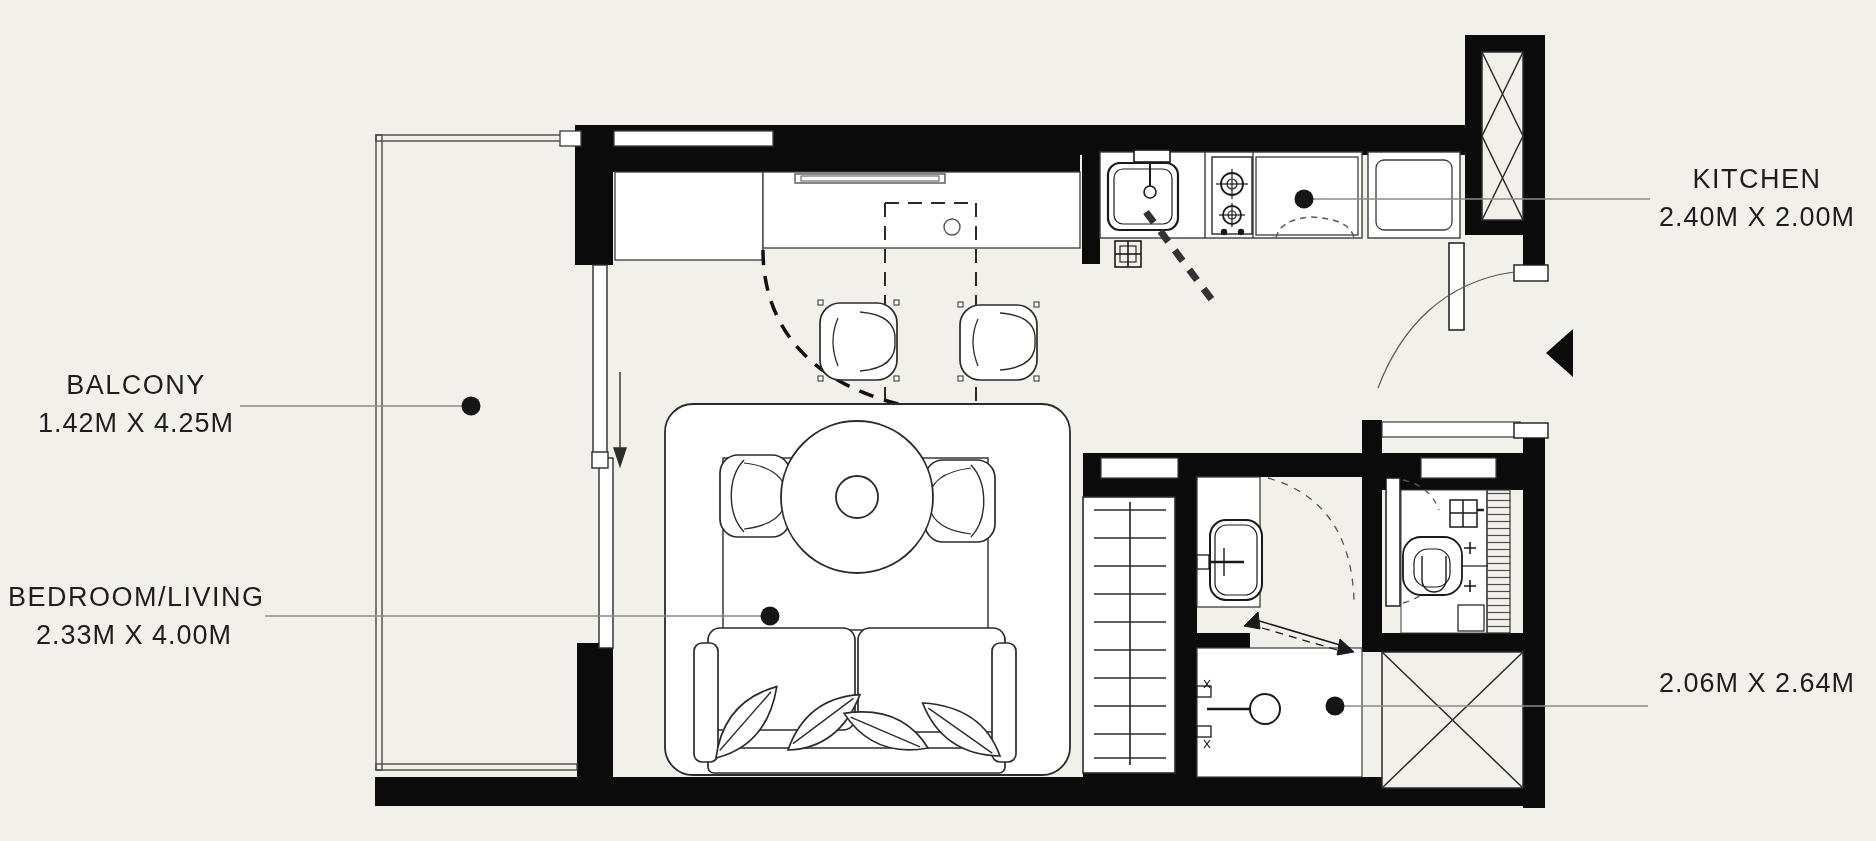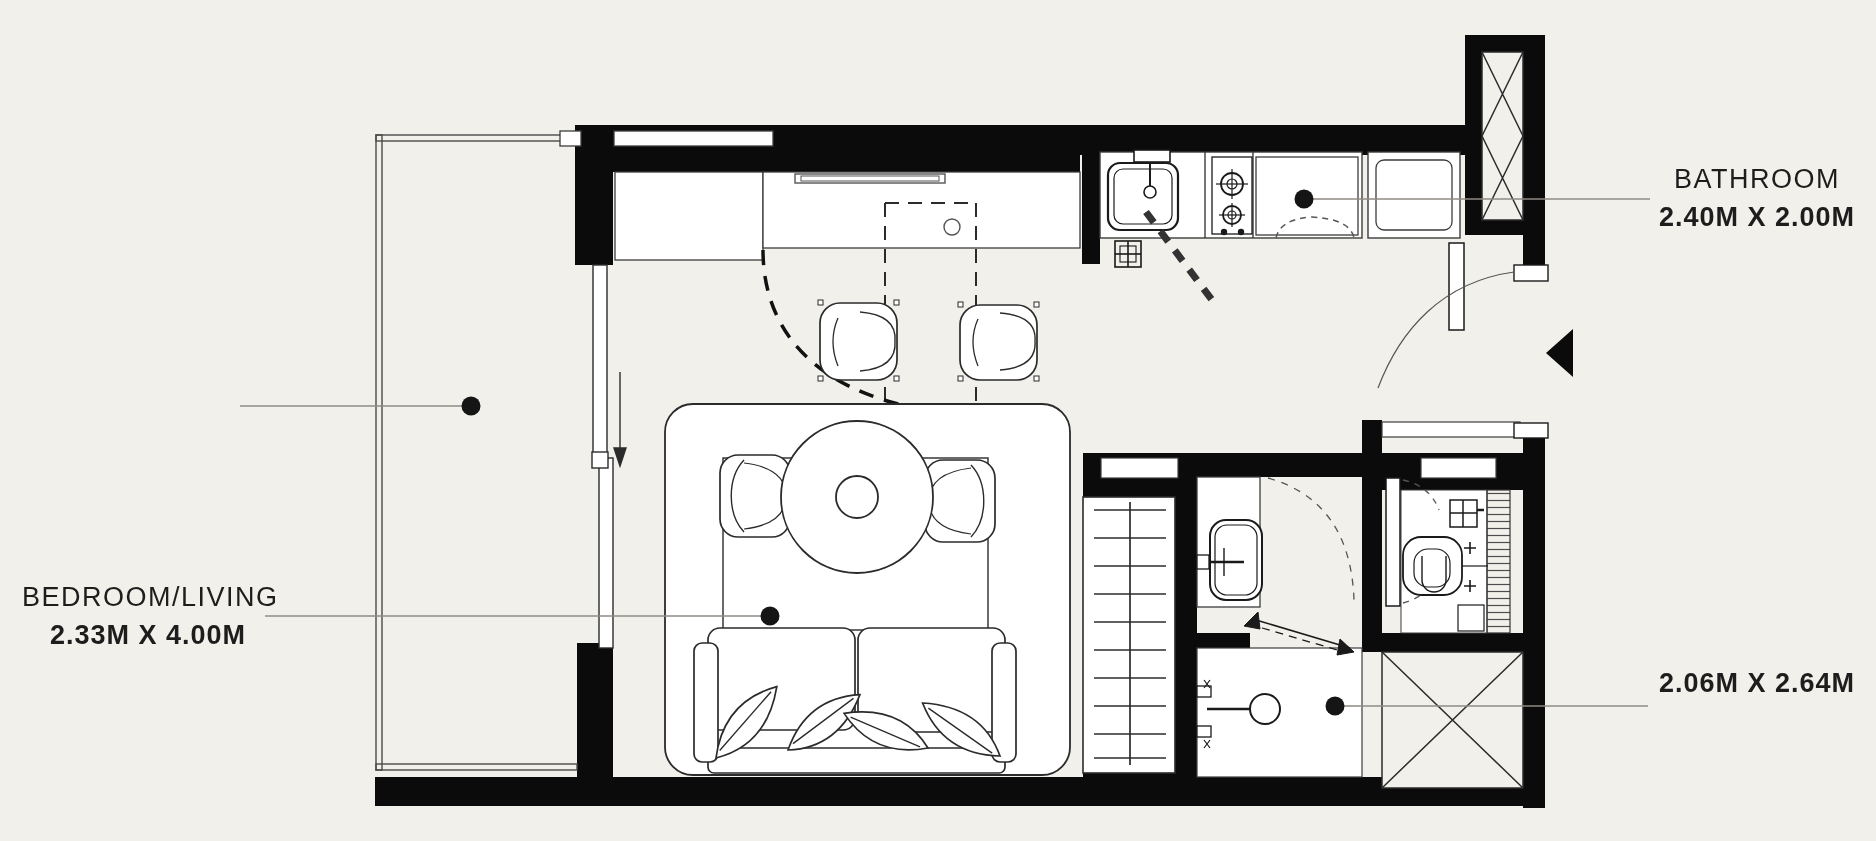--- a/index.html
+++ b/index.html
@@ -6,23 +6,23 @@
   body{background:#e8e6e2;}
   #stage{
     position:relative;width:1876px;height:841px;background:#f2f0eb;
     font-family:"Liberation Sans", sans-serif;overflow:hidden;
   }
   #plan-svg{position:absolute;left:0;top:0;}
   .room-label{
     position:absolute;text-align:center;color:#1d1d1d;
     font-size:27px;line-height:38px;letter-spacing:1.5px;font-weight:400;
   }
-  .room-label .dims{letter-spacing:1px;font-weight:bold;}
+  .room-label .dims{letter-spacing:1px;}
   #label-balcony{left:28px;top:366px;width:216px;}
-  #label-bedroom{left:22px;top:578px;width:252px;}
+  #label-bedroom{left:8px;top:578px;width:252px;}
   #label-kitchen{left:1652px;top:160px;width:210px;}
   #label-bathroom{left:1652px;top:664px;width:210px;}
 </style>
 </head>
 <body>
 
 <div id="stage">
 
 <svg id="plan-svg" width="1876" height="841" viewBox="0 0 1876 841">
   <defs>
@@ -282,26 +282,28 @@
   </g>
   <g fill="#151515">
     <circle cx="471" cy="406" r="9.5"></circle>
     <circle cx="770" cy="616" r="9.5"></circle>
     <circle cx="1304" cy="199" r="9.5"></circle>
     <circle cx="1335" cy="706" r="9.5"></circle>
   </g>
 </svg>
 
 <div id="label-balcony" class="room-label">
+  <div>BALCONY</div>
+  <div class="dims">1.42M X 4.25M</div>
 </div>
 <div id="label-bedroom" class="room-label">
   <div>BEDROOM/LIVING</div>
   <div class="dims">2.33M X 4.00M</div>
 </div>
 <div id="label-kitchen" class="room-label">
-  <div>BATHROOM</div>
+  <div>KITCHEN</div>
   <div class="dims">2.40M X 2.00M</div>
 </div>
 <div id="label-bathroom" class="room-label">
   <div class="dims">2.06M X 2.64M</div>
 </div>
 
 </div>
 
 </body></html>

